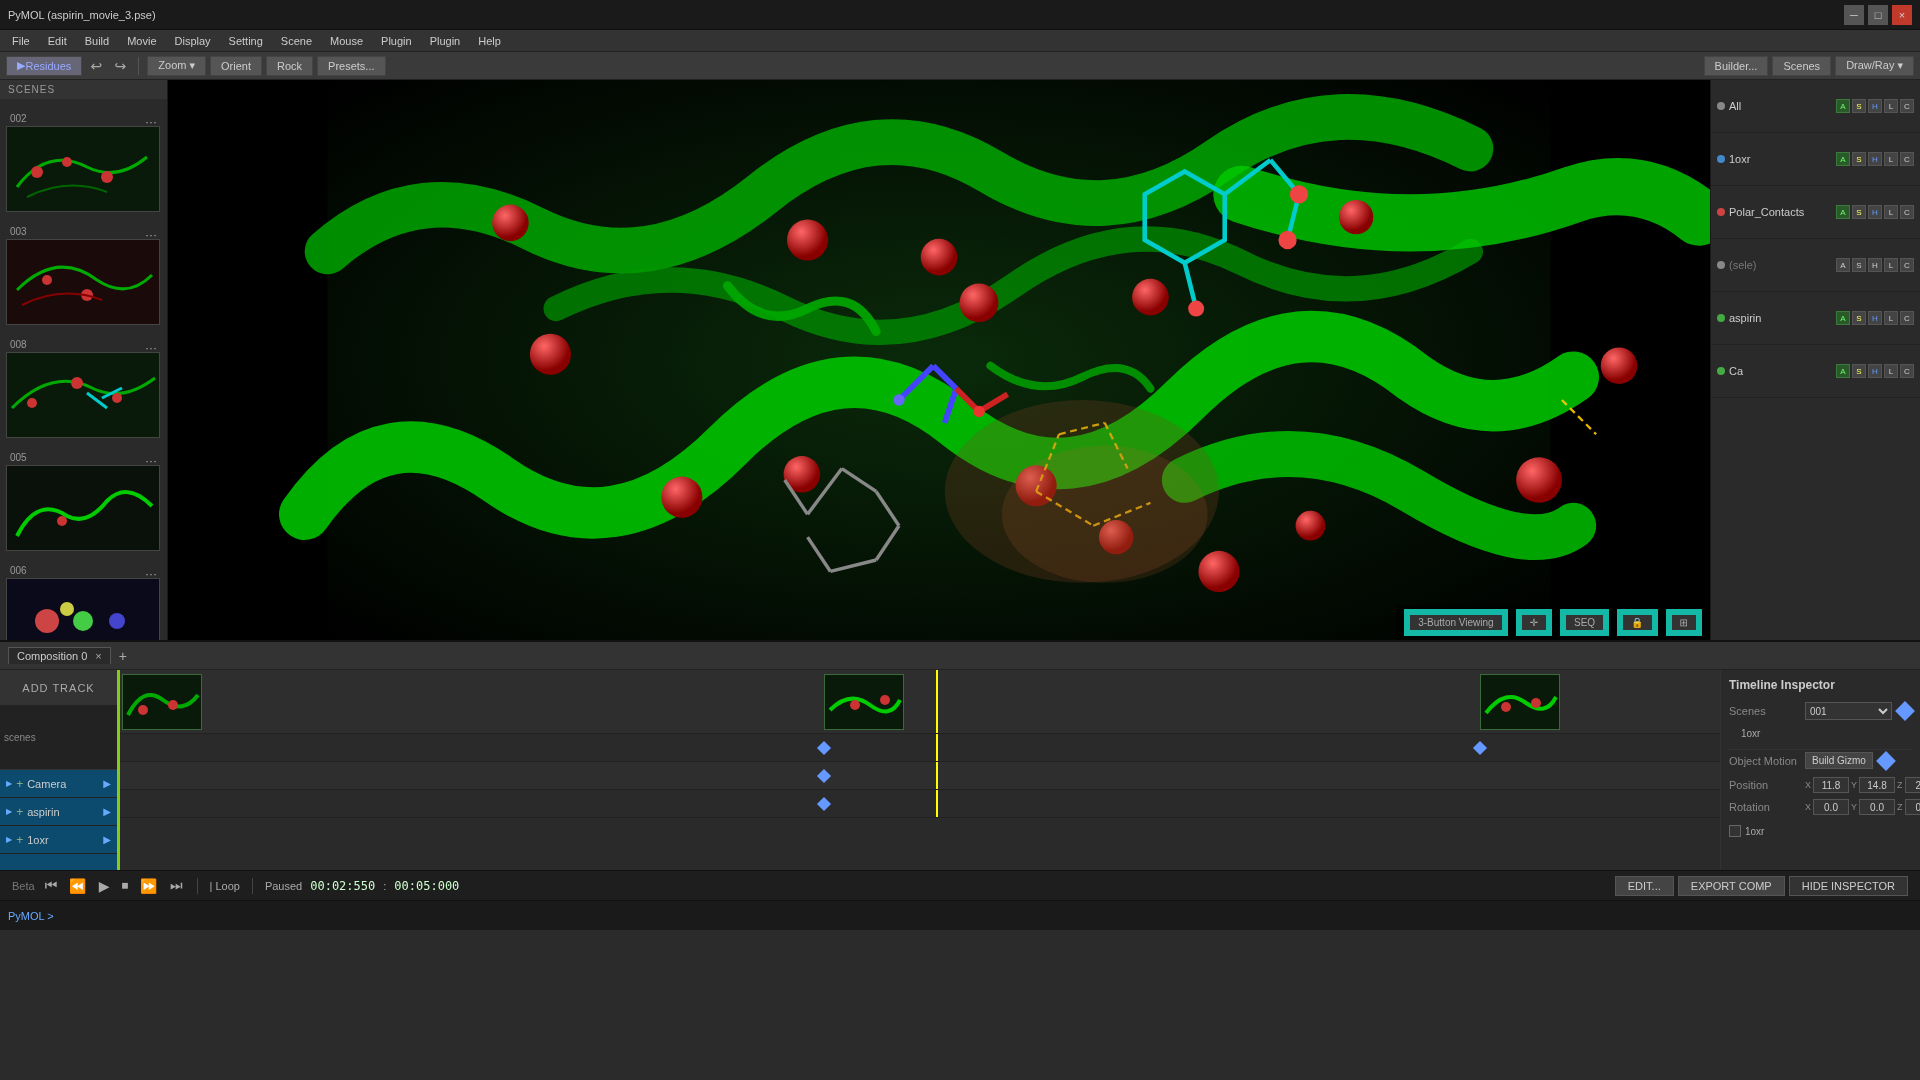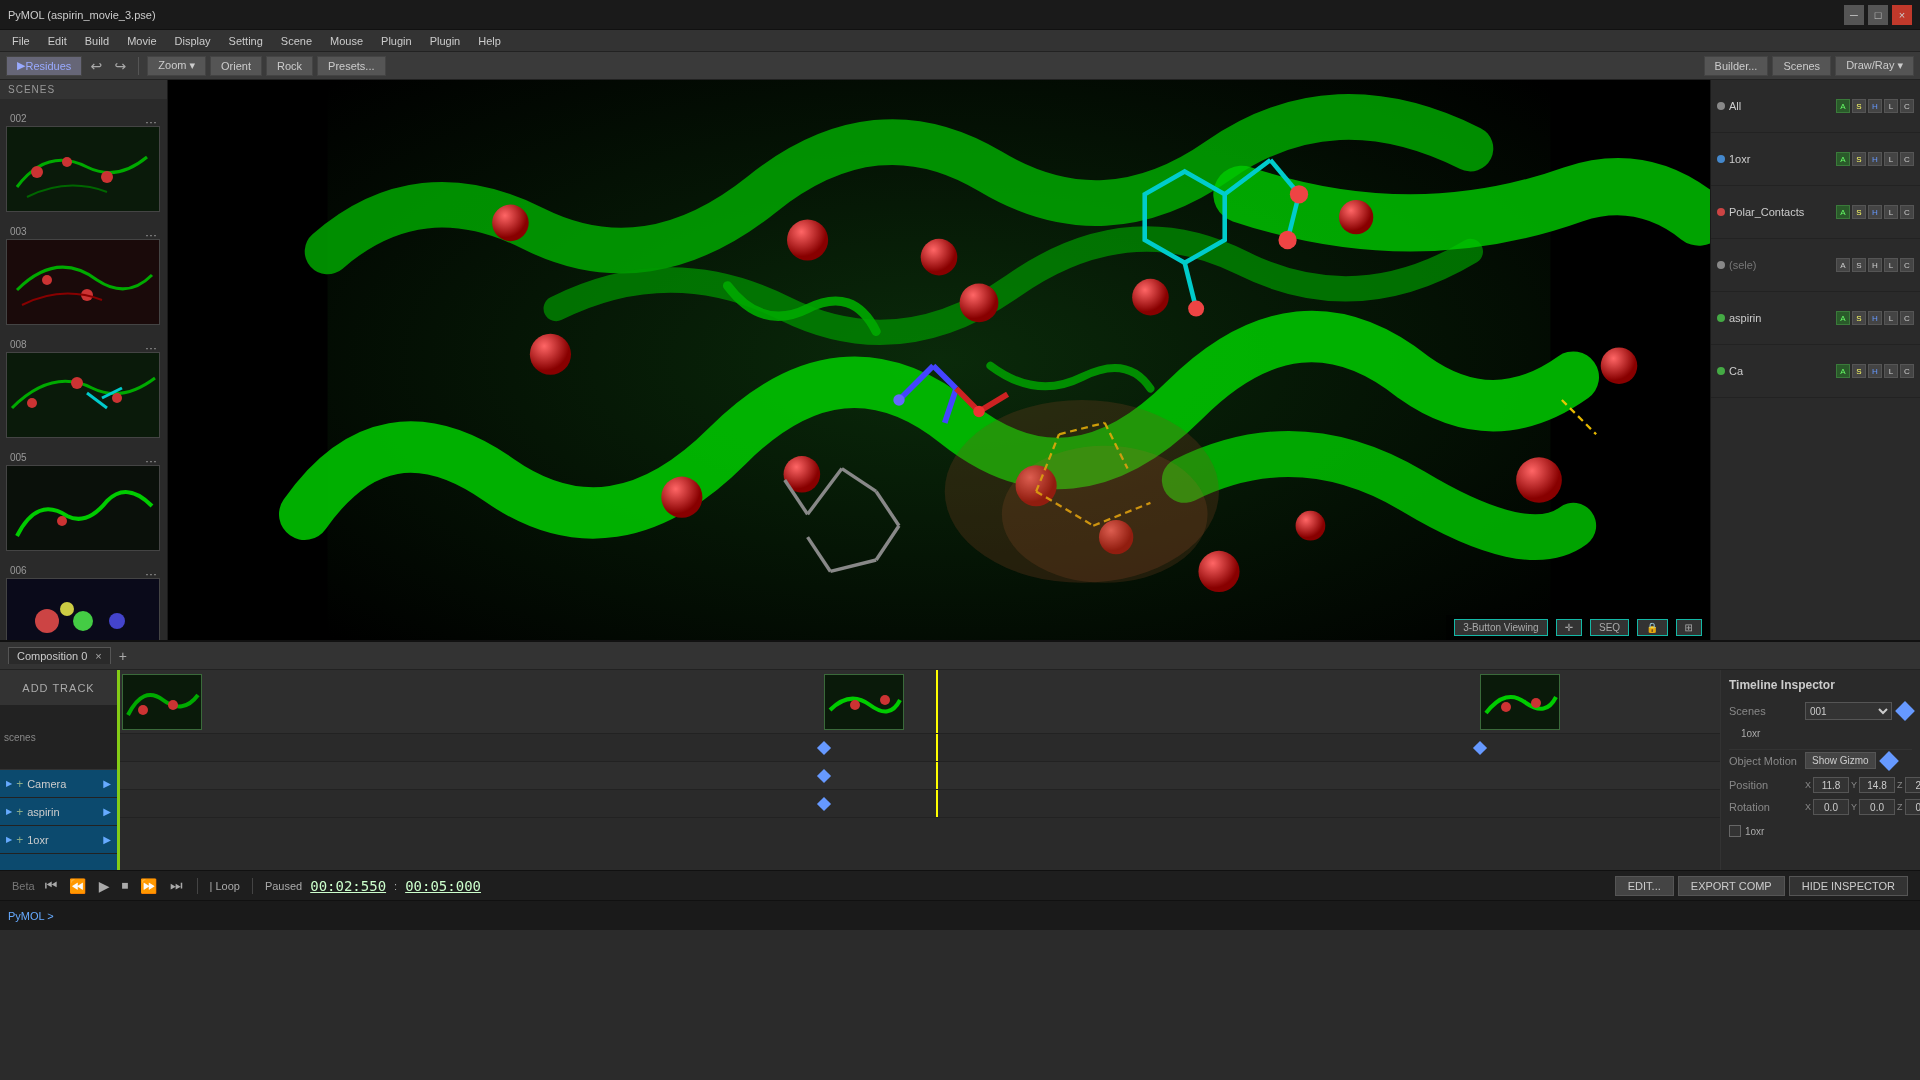--- a/index.html
+++ b/index.html
@@ -123,21 +123,21 @@
       bottom: 0;
       right: 0;
       display: flex;
       align-items: center;
       gap: 8px;
       padding: 4px 8px;
       background: rgba(0,0,0,0.5);
     }
     .viewport-badge {
       background: #333;
-      border: 1px solid #14b8a6;
+      border: 6px solid #14b8a6;
       padding: 2px 8px;
       font-size: 10px;
       color: #aaa;
       cursor: pointer;
     }
 
     
     #right-panel {
       width: 210px;
       background: #2a2a2a;
@@ -324,21 +324,21 @@
     .transport-btn {
       background: none;
       border: none;
       color: #aaa;
       cursor: pointer;
       font-size: 14px;
       padding: 0 2px;
     }
     .transport-sep { width: 1px; height: 16px; background: #444; margin: 0 4px; }
     .transport-text { font-size: 11px; color: #aaa; }
-    .transport-time { font-size: 14px; color: #cfc; font-family: monospace; text-decoration: underline; }
+    .transport-time { font-size: 12px; color: #cfc; font-family: monospace; }
     .transport-actions { margin-left: auto; display: flex; gap: 4px; }
     .transport-action-btn {
       padding: 3px 12px;
       background: #444;
       border: 1px solid #555;
       color: #ccc;
       cursor: pointer;
       font-size: 11px;
     }
     .transport-action-btn.hide { background: #333; }
@@ -834,21 +834,21 @@
         <div class="inspector-diamond"></div>
       </div>
 
       <div style="padding:2px 0 2px 12px;font-size:10px;color:#888;">
         <span style="color:#aaa;">1oxr</span>
       </div>
 
       <div class="inspector-section">
         <div class="inspector-row">
           <span class="inspector-label">Object Motion</span>
-          <button class="show-gizmo-btn">Show Gizmo</button>
+          <button class="show-gizmo-btn">Build Gizmo</button>
           <div class="inspector-diamond"></div>
         </div>
       </div>
 
       <div class="inspector-row">
         <span class="inspector-label">Position</span>
         <div class="inspector-coord">
           <span class="coord-label">X</span>
           <input class="coord-val" type="text" value="11.8" style="">
           <span class="coord-label">Y</span>

